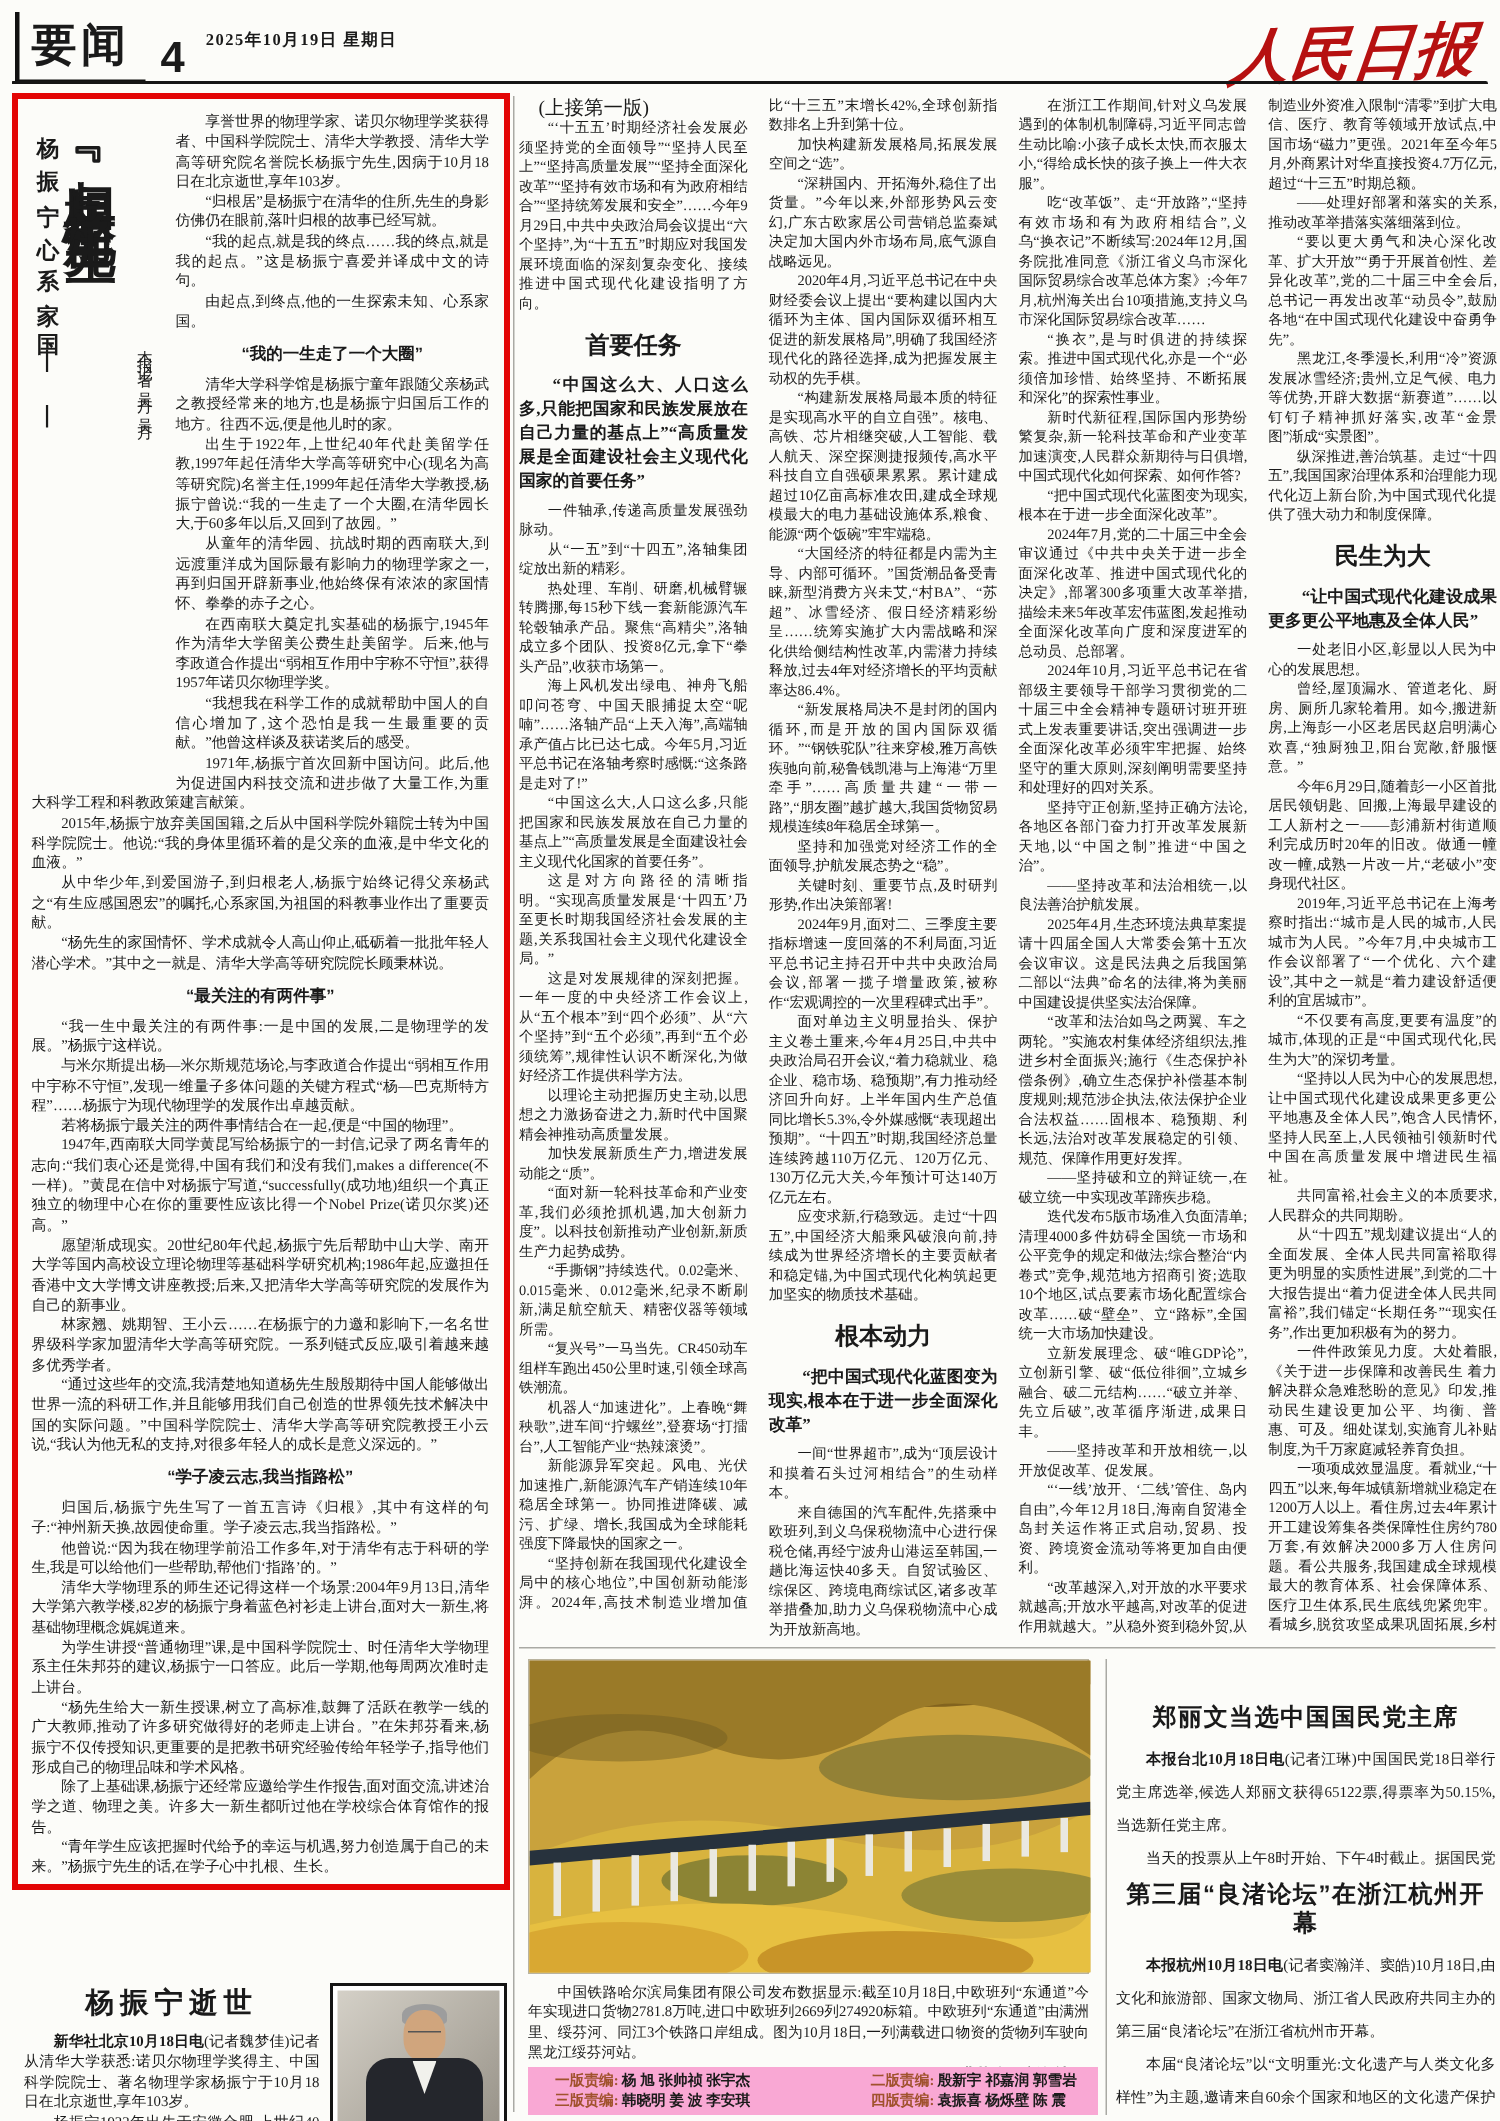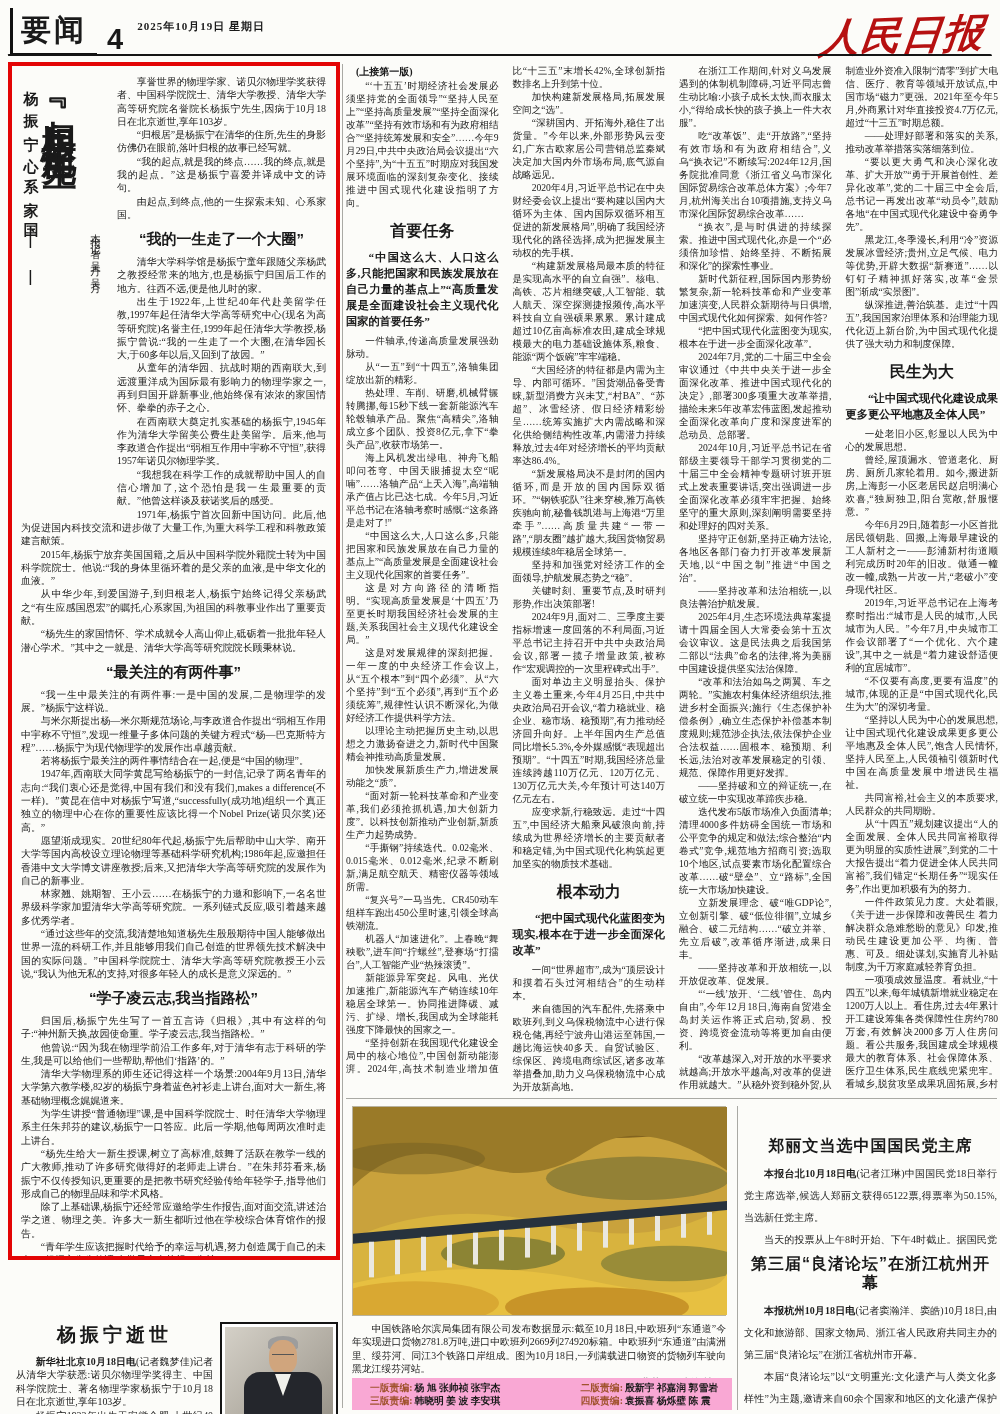--- a/index.html
+++ b/index.html
@@ -22,24 +22,24 @@
   
   .vrule { position:absolute; width:1px; background:#a9a9a4; }
   #vr1 { left:342px; top:64px; height:1344px; }
   #vr2 { left:737px; top:1106px; height:304px; }
   .hrule { position:absolute; height:1px; background:#a9a9a4; }
   #hr1 { left:346px; top:1098px; width:651px; }
 
   
   .t-p { font-size:10px; line-height:13.6px; text-align:justify; text-indent:2em; }
   .t-h { text-align:center; text-indent:0; font-family:"Liberation Sans","DejaVu Sans",sans-serif;
-         font-weight:bold; font-size:15px; line-height:1.25; margin:9px 0 6px; }
+         font-weight:bold; font-size:11px; line-height:1.25; margin:9px 0 6px; }
   .t-q { font-weight:bold; font-size:11.5px; line-height:16.5px; text-indent:2em; text-align:justify;
          font-family:"Liberation Serif",serif; margin:0 0 5px; }
-  .t-n { font-weight:bold; font-size:10px; line-height:15px; text-indent:1em; }
+  .t-n { font-weight:normal; font-size:13px; line-height:15px; text-indent:1em; }
 
   
   #feature { position:absolute; left:8px; top:62px; width:332px; height:1198px;
              border:4px solid #e30505; padding:9px 10px 6px 9px; overflow:hidden; }
   #feature .t-p { font-size:9.9px; line-height:13.3px; }
   #feature-head { float:left; width:88px; height:442px; position:relative; margin-right:8px; }
   .kicker { position:absolute; left:0; top:4px; writing-mode:vertical-rl; font-family:"Liberation Sans",sans-serif;
             font-size:15px; font-weight:bold; letter-spacing:22px; }
   .f-title { position:absolute; left:21px; top:12px; writing-mode:vertical-rl; font-family:"Liberation Sans",sans-serif;
              font-size:35px; font-weight:900; line-height:1; letter-spacing:5px; }

